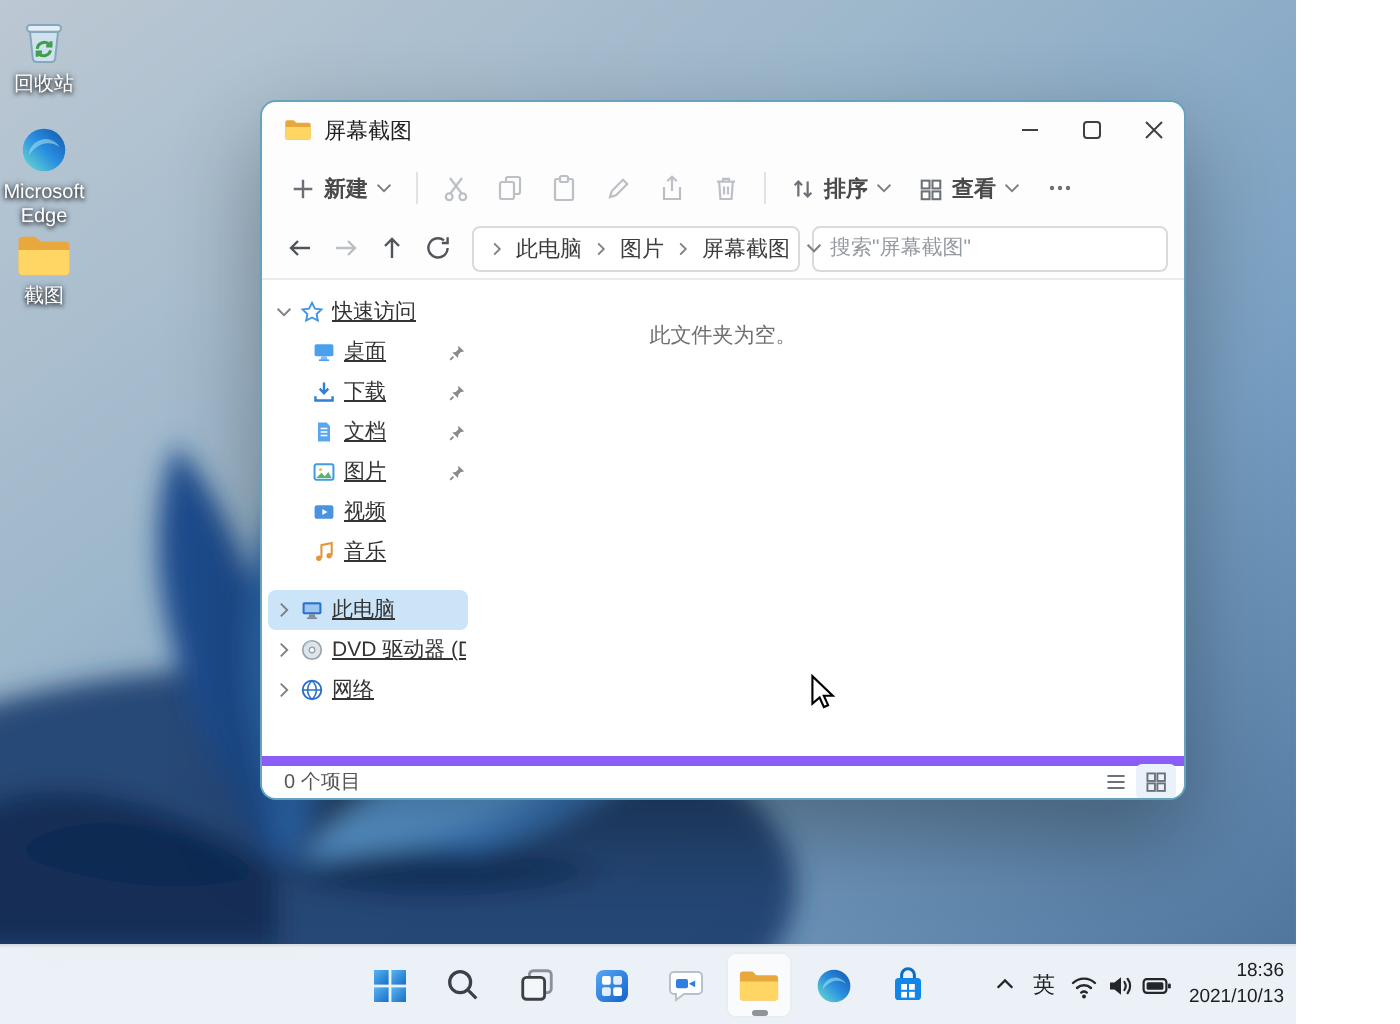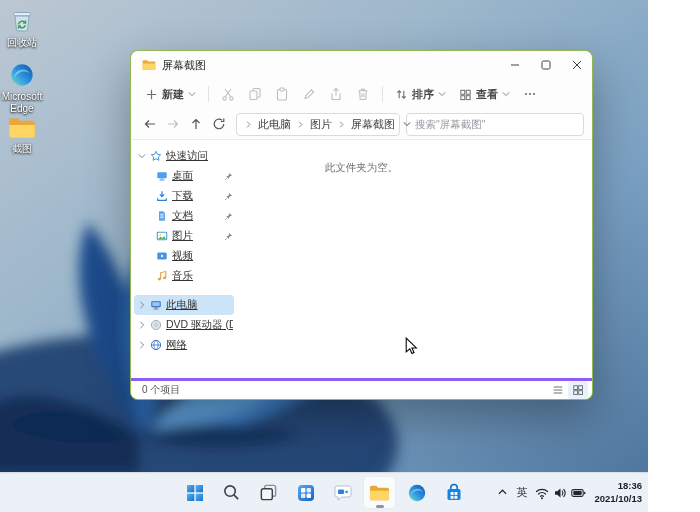--- a/index.html
+++ b/index.html
@@ -7,21 +7,21 @@
   body { font-family:"Liberation Sans","DejaVu Sans",sans-serif; }
   .desktop { position:relative; width:648px; height:512px; overflow:hidden; background:#8fb0c9; }
   .wallpaper { position:absolute; inset:0; }
 
   
   .desk-icon { position:absolute; width:56px; display:flex; flex-direction:column; align-items:center; left:-6px; }
   .desk-icon .di-label { margin-top:3px; font-size:10px; color:#fff; text-align:center; line-height:1.15;
       text-shadow:0 1px 2px rgba(0,0,0,.85), 0 0 3px rgba(0,0,0,.5); }
 
   
-  .window { position:absolute; left:130px; top:50px; width:463px; height:350px; background:#bef264;
+  .window { position:absolute; left:130px; top:50px; width:463px; height:350px; background:#7dd3fc;
       border:1px solid rgba(50,50,50,.30); border-radius:8px; overflow:hidden;
       box-shadow:0 18px 45px rgba(0,0,0,.32); display:flex; flex-direction:column; font-size:11px; color:#333; }
   .titlebar { height:28px; display:flex; align-items:center; gap:6px; padding-left:11px; background:#fdfdfd; flex:none; }
   .title-text { font-size:11px; color:#1f1f1f; }
   .win-controls { margin-left:auto; display:flex; height:100%; }
   .wc-btn { width:31px; height:100%; display:flex; align-items:center; justify-content:center;
       border:none; background:transparent; color:#404040; }
   .commandbar { height:30px; display:flex; align-items:center; gap:1px; padding:0 8px; background:#fdfdfd; flex:none; }
   .cb-btn { display:flex; align-items:center; gap:4px; height:24px; padding:0 6px; border:none; background:transparent;
       border-radius:4px; font-size:11px; color:#4a4a4a; font-family:inherit;font-weight:bold; }
@@ -49,21 +49,21 @@
   .sb-row { display:flex; align-items:center; height:20px; padding:0 4px 0 7px; gap:4px; color:#333;text-decoration:underline; }
   .sb-row .label { white-space:nowrap; overflow:hidden; font-size:10.5px; }
   .sb-child { padding-left:25px; }
   .sb-sel { background:#cce4f7; border-radius:4px; margin:0 3px; padding-left:4px; }
   .sb-gap { height:6px; }
   .pin { margin-left:auto; flex:none; color:#8a8a8a; }
   .sbi { flex:none; }
   .main { flex:1; position:relative; }
   .empty-text { position:absolute; left:0; right:0; top:110px; text-align:center; font-size:10.5px; color:#6f6f6f;
       pointer-events:none; }
-  .statusbar { height:21px; flex:none; border-top:3px solid #8b5cf6; display:flex; align-items:center;
+  .statusbar { height:21px; flex:none; border-top:5px solid #8b5cf6; display:flex; align-items:center;
       padding:0 4px 0 11px; font-size:10px; color:#555; background:#fff; }
   .view-toggles { margin-left:auto; display:flex; }
   .vt-btn { width:20px; height:18px; display:flex; align-items:center; justify-content:center; border:none;
       background:transparent; color:#6d7278; border-radius:3px; }
   .vt-btn.sel { background:#e9f2fa; }
 
   
   .taskbar { position:absolute; left:0; right:0; bottom:0; height:40px; background:rgba(243,246,250,.92);
       backdrop-filter:blur(14px); border-top:1px solid rgba(0,0,0,.06); display:flex; align-items:center;
       justify-content:center; }
@@ -71,21 +71,21 @@
   .tb-btn { width:33px; height:33px; border:none; background:transparent; border-radius:5px; display:flex;
       align-items:center; justify-content:center; position:relative; }
   .tb-active { background:rgba(255,255,255,.72); box-shadow:inset 0 0 0 1px rgba(0,0,0,.06); }
   .tb-active::after { content:""; position:absolute; bottom:1px; left:50%; transform:translateX(-50%);
       width:8px; height:3px; border-radius:2px; background:#8f9499; }
   .tb-tray { position:absolute; right:6px; top:0; bottom:0; display:flex; align-items:center; gap:8px; color:#1f2328; }
   .tray-group { display:flex; align-items:center; gap:4px; border:none; background:transparent; color:#23272c; }
   .tray-btn { border:none; background:transparent; display:flex; align-items:center; color:#23272c; }
   .lang { font-size:11px; color:#1f2328; }
   .clock { text-align:right; font-size:9.5px; line-height:1.3; color:#1a1d21; border:none; background:transparent;
-      font-family:inherit;font-weight:bold; }
+      font-family:inherit; }
 
   .cursor { position:absolute; left:405px; top:337px; pointer-events:none; z-index:50; }
   button { cursor:default; }
 </style>
 </head>
 <body>
 
 <div class="desktop">
 
   <svg class="wallpaper" viewBox="0 0 700 512" preserveAspectRatio="none">

